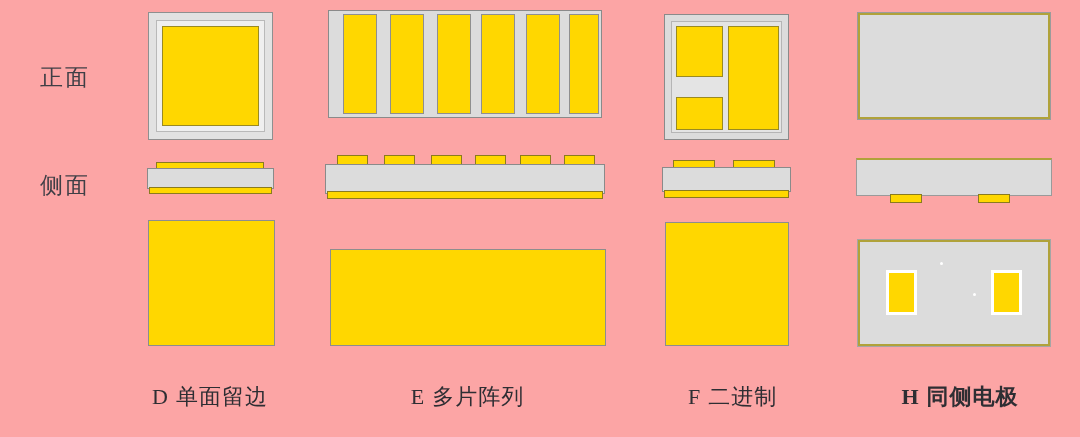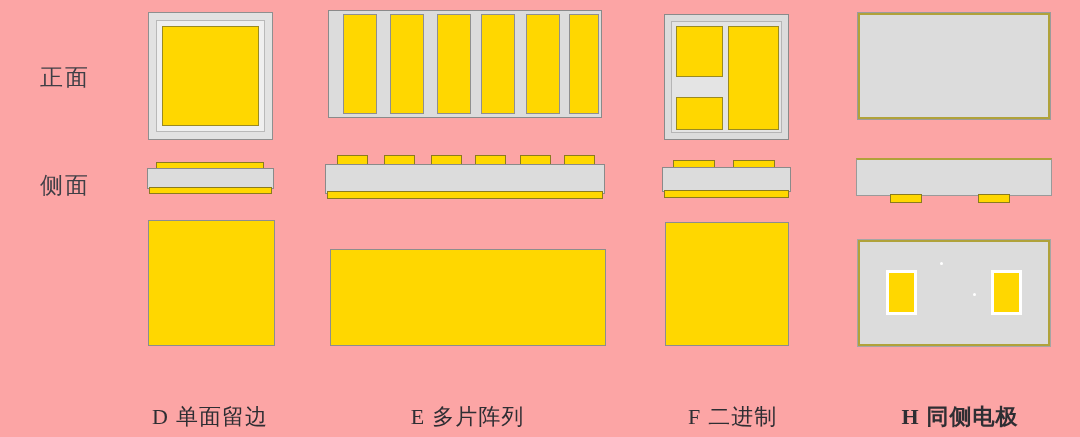--- a/index.html
+++ b/index.html
@@ -40,21 +40,20 @@
   
   .col-caption {
     position: absolute;
     top: 382px;
     text-align: center;
     font-size: 22px;
     color: #2e2e33;
     font-family: "Liberation Serif", "DejaVu Serif", serif;
     letter-spacing: 1px;
     white-space: nowrap;
-    margin-top: 20px;
   }
   .col-caption .tag { margin-right: 7px; }
   .col-caption.c4 { font-weight: bold; }
 
   .col-caption.c1 { left: 120px; width: 180px; }
   .col-caption.c2 { left: 325px; width: 285px; }
   .col-caption.c3 { left: 650px; width: 165px; }
   .col-caption.c4 { left: 845px; width: 230px; }
 
   

